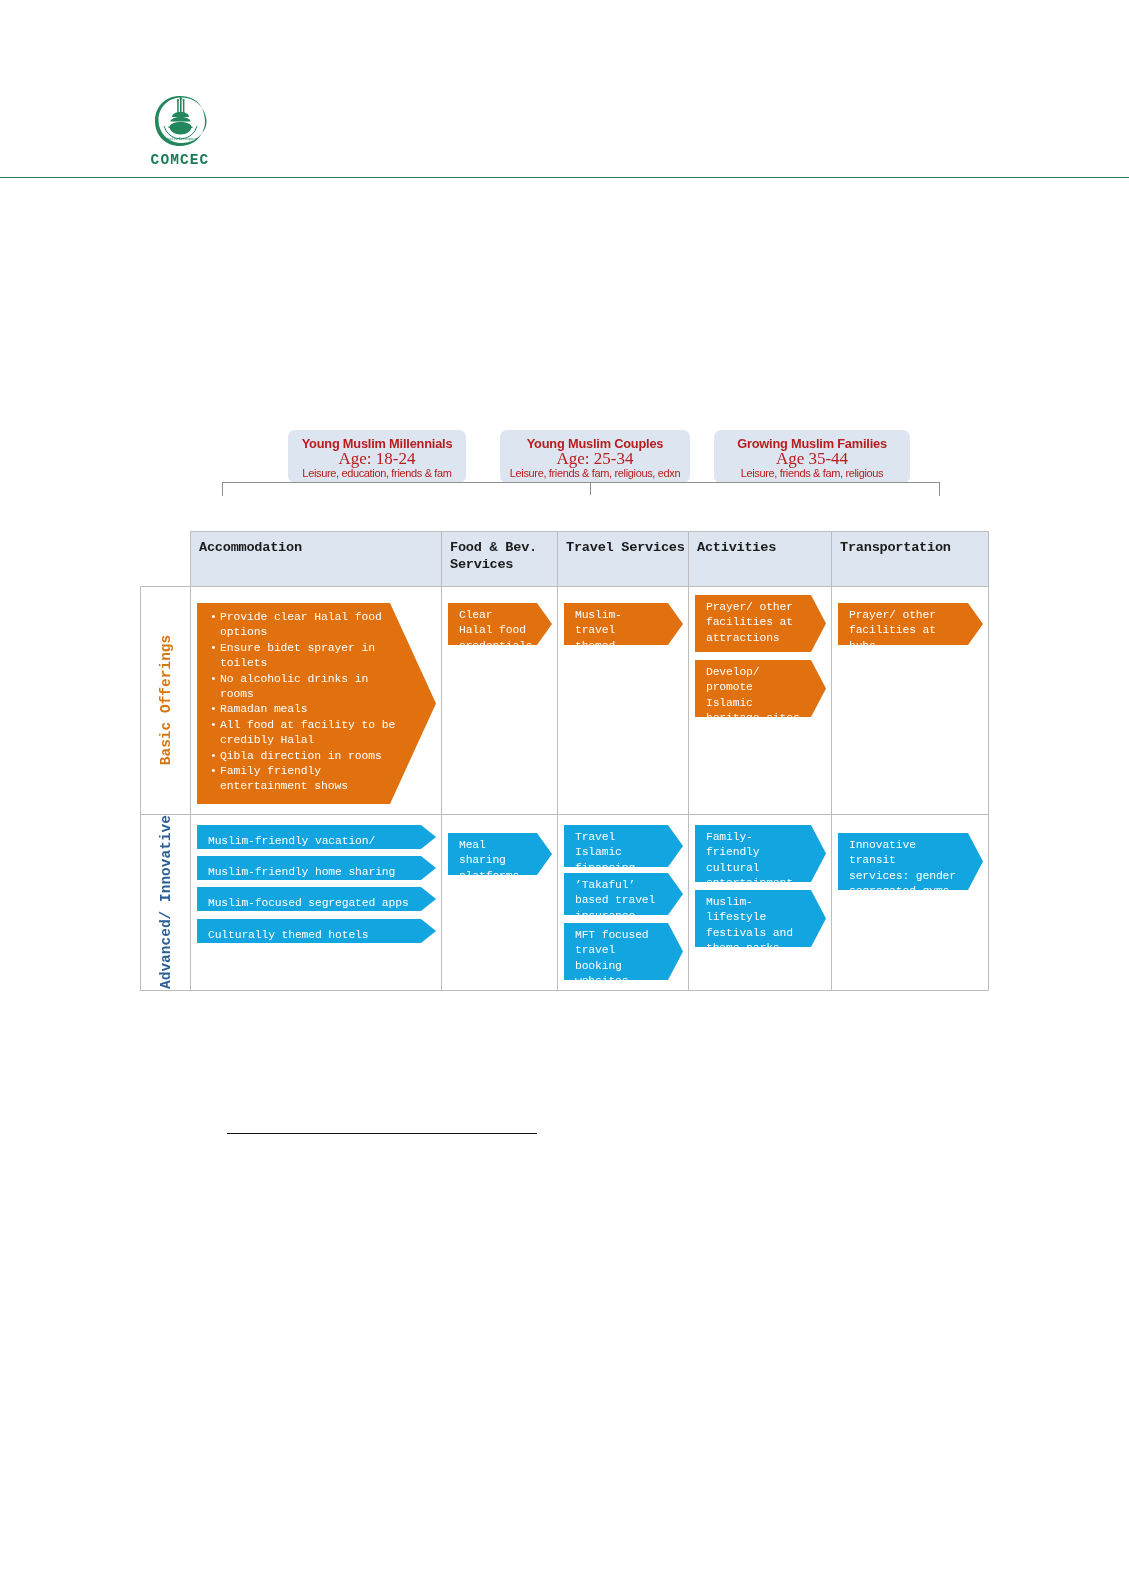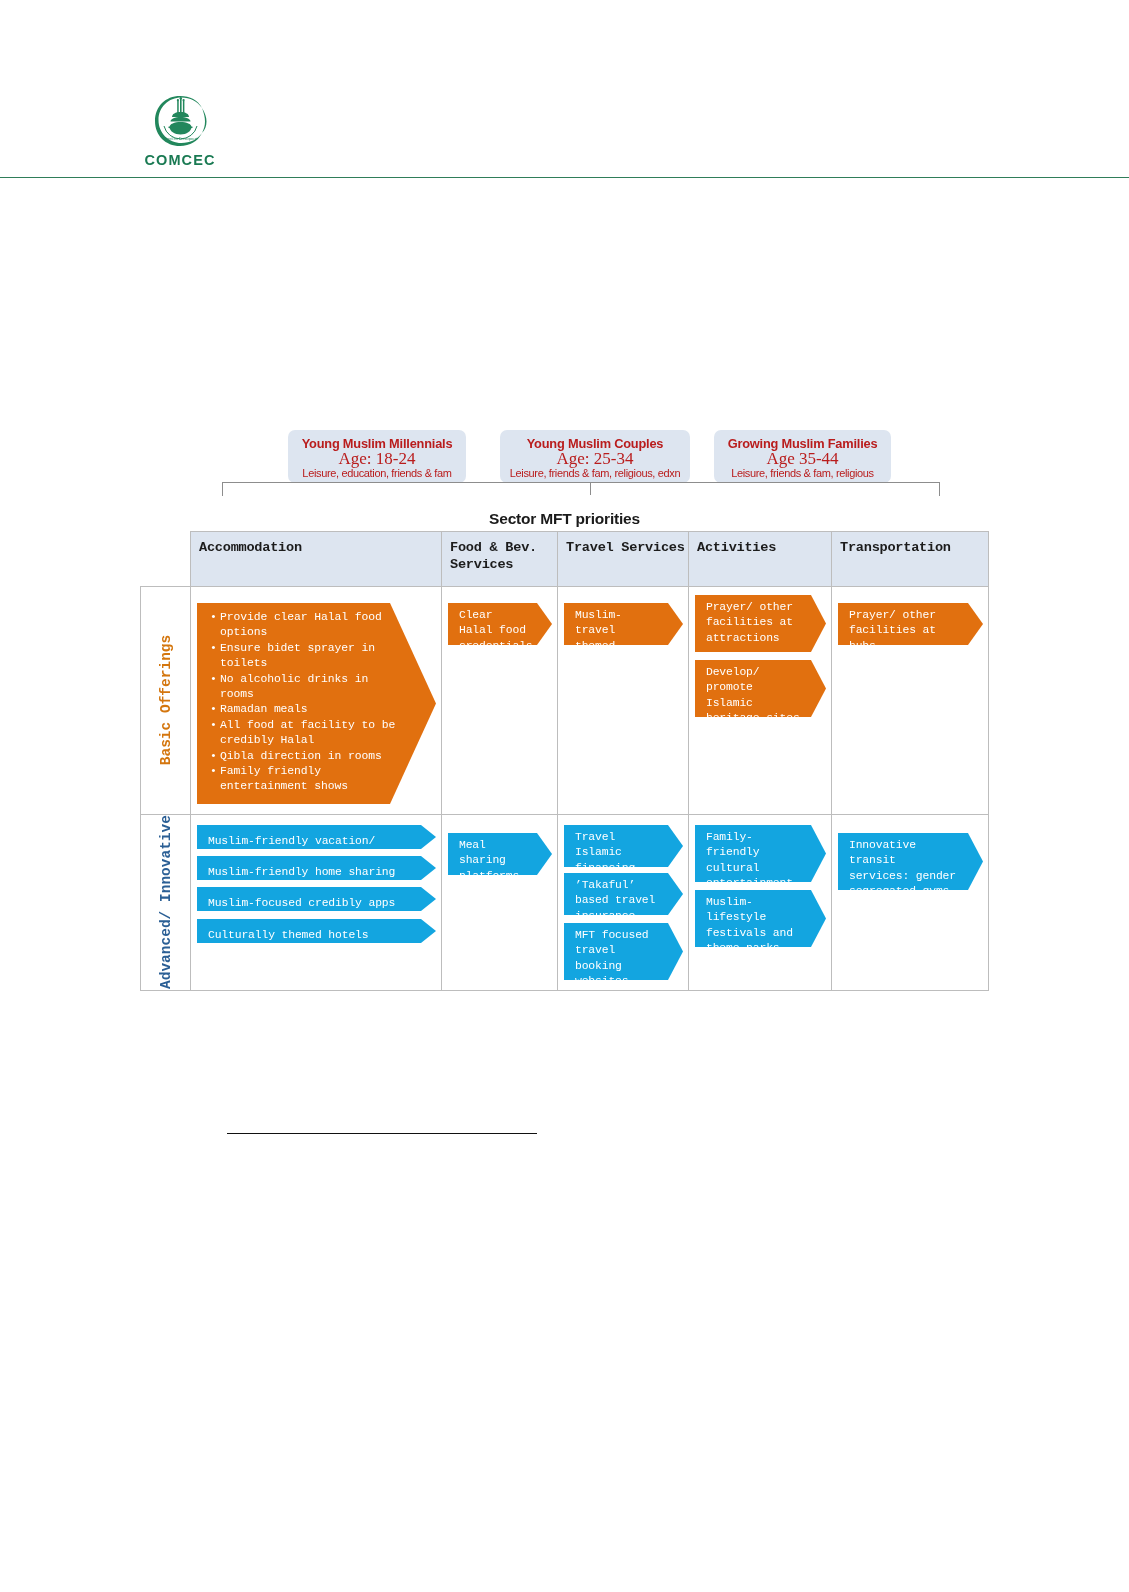--- a/index.html
+++ b/index.html
@@ -25,21 +25,21 @@
   #comcec-logo {
     position: absolute;
     left: 138px;
     top: 93px;
     width: 84px;
     height: 80px;
     text-align: center;
   }
   #comcec-logo svg { display: block; margin: 0 auto; }
   #comcec-wordmark {
-    font-family: Liberation Sans, sans-serif;
+    font-family: Liberation Mono, monospace;
     color: #1a7a53;
     font-size: 14.5px;
     font-weight: bold;
     letter-spacing: 1.1px;
     margin-top: 1px;
   }
   #header-rule {
     position: absolute;
     left: 0;
     top: 177px;
@@ -90,21 +90,21 @@
     margin-top: 1px;
     font-family: Liberation Serif, serif;
   }
   .segment-themes {
     font-size: 11px;
     line-height: 14px;
     letter-spacing: -0.35px;
   }
   #seg-0 { left: 288px; top: 430px; width: 178px; height: 53px; }
   #seg-1 { left: 500px; top: 430px; width: 190px; height: 53px; }
-  #seg-2 { left: 714px; top: 430px; width: 177px; height: 53px; }
+  #seg-2 { left: 714px; top: 430px; width: 196px; height: 53px; }
 
   
   #bracket {
     position: absolute;
     left: 222px;
     top: 482px;
     width: 718px;
     height: 14px;
     border-top: 1px solid #8d8d8d;
     border-left: 1px solid #8d8d8d;
@@ -269,21 +269,20 @@
 
   <div class="segment-box" id="seg-2">
     <div class="segment-name">Growing Muslim Families</div>
     <div class="segment-age">Age 35-44</div>
     <div class="segment-themes">Leisure, friends &amp; fam, religious</div>
   </div>
 
   <div id="bracket"></div>
   <div id="bracket-tick"></div>
 
-  <div id="sector-title">Sector MFT priorities</div>
 
   <table id="matrix">
     <colgroup>
       <col style="width:50px">
       <col style="width:251px">
       <col style="width:116px">
       <col style="width:131px">
       <col style="width:143px">
       <col style="width:157px">
     </colgroup>
@@ -348,21 +347,21 @@
 
       <tr style="height:160px">
         <td class="rowlabel-cell">
           <div class="rowlabel advanced"><span>Advanced/ Innovative</span></div>
         </td>
 
         <td>
           <div class="cell-inner" style="padding-top:10px">
             <div class="chev blue slim" style="height:24px">Muslim-friendly vacation/ beach resorts</div>
             <div class="chev blue slim" style="height:24px">Muslim-friendly home sharing</div>
-            <div class="chev blue slim" style="height:24px">Muslim-focused credibly apps</div>
+            <div class="chev blue slim" style="height:24px">Muslim-focused segregated apps</div>
             <div class="chev blue slim" style="height:24px">Culturally themed hotels</div>
           </div>
         </td>
 
         <td>
           <div class="cell-inner" style="padding-top:10px">
             <div class="chev blue" style="height:42px">Meal sharing platforms</div>
           </div>
         </td>
 

